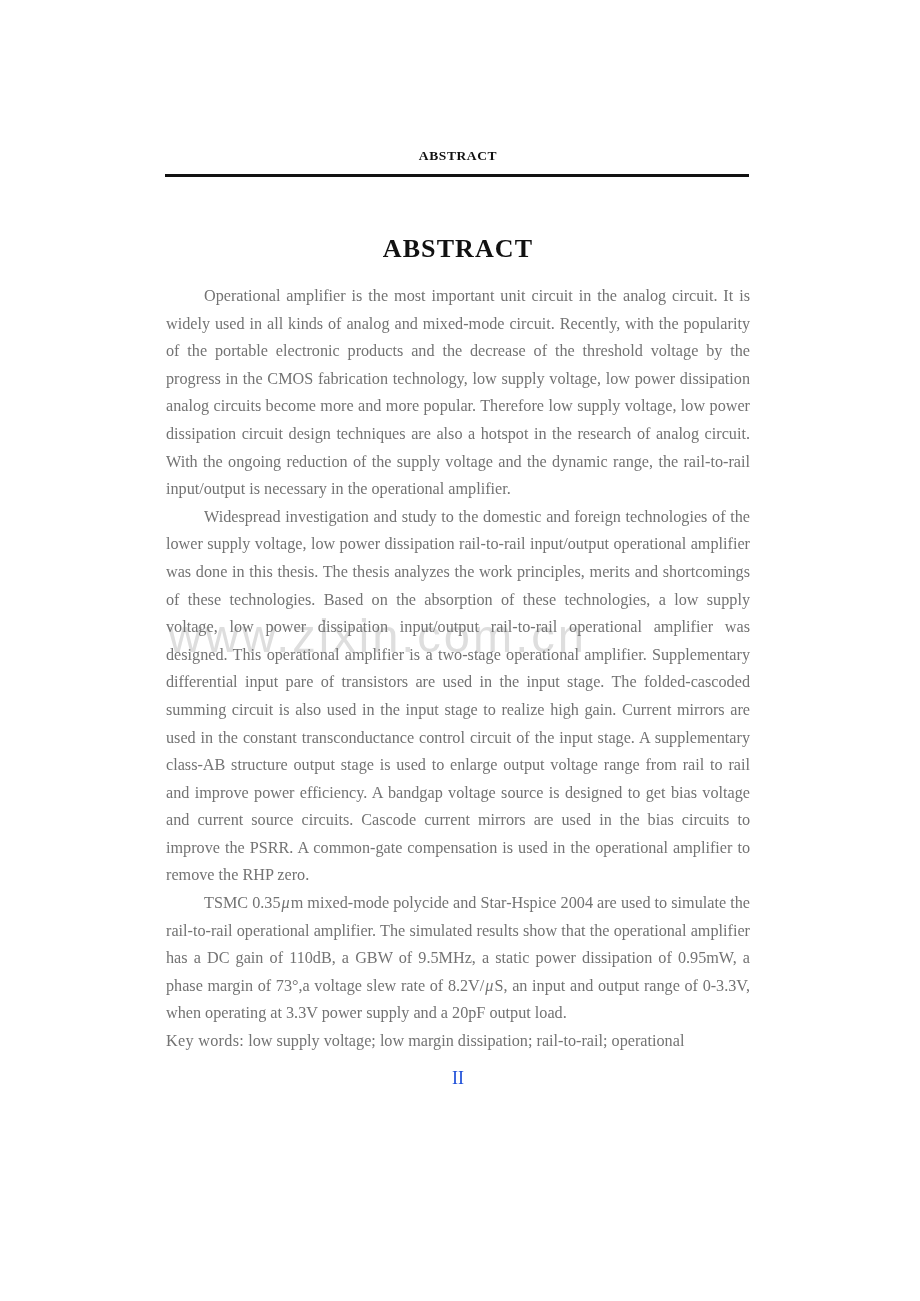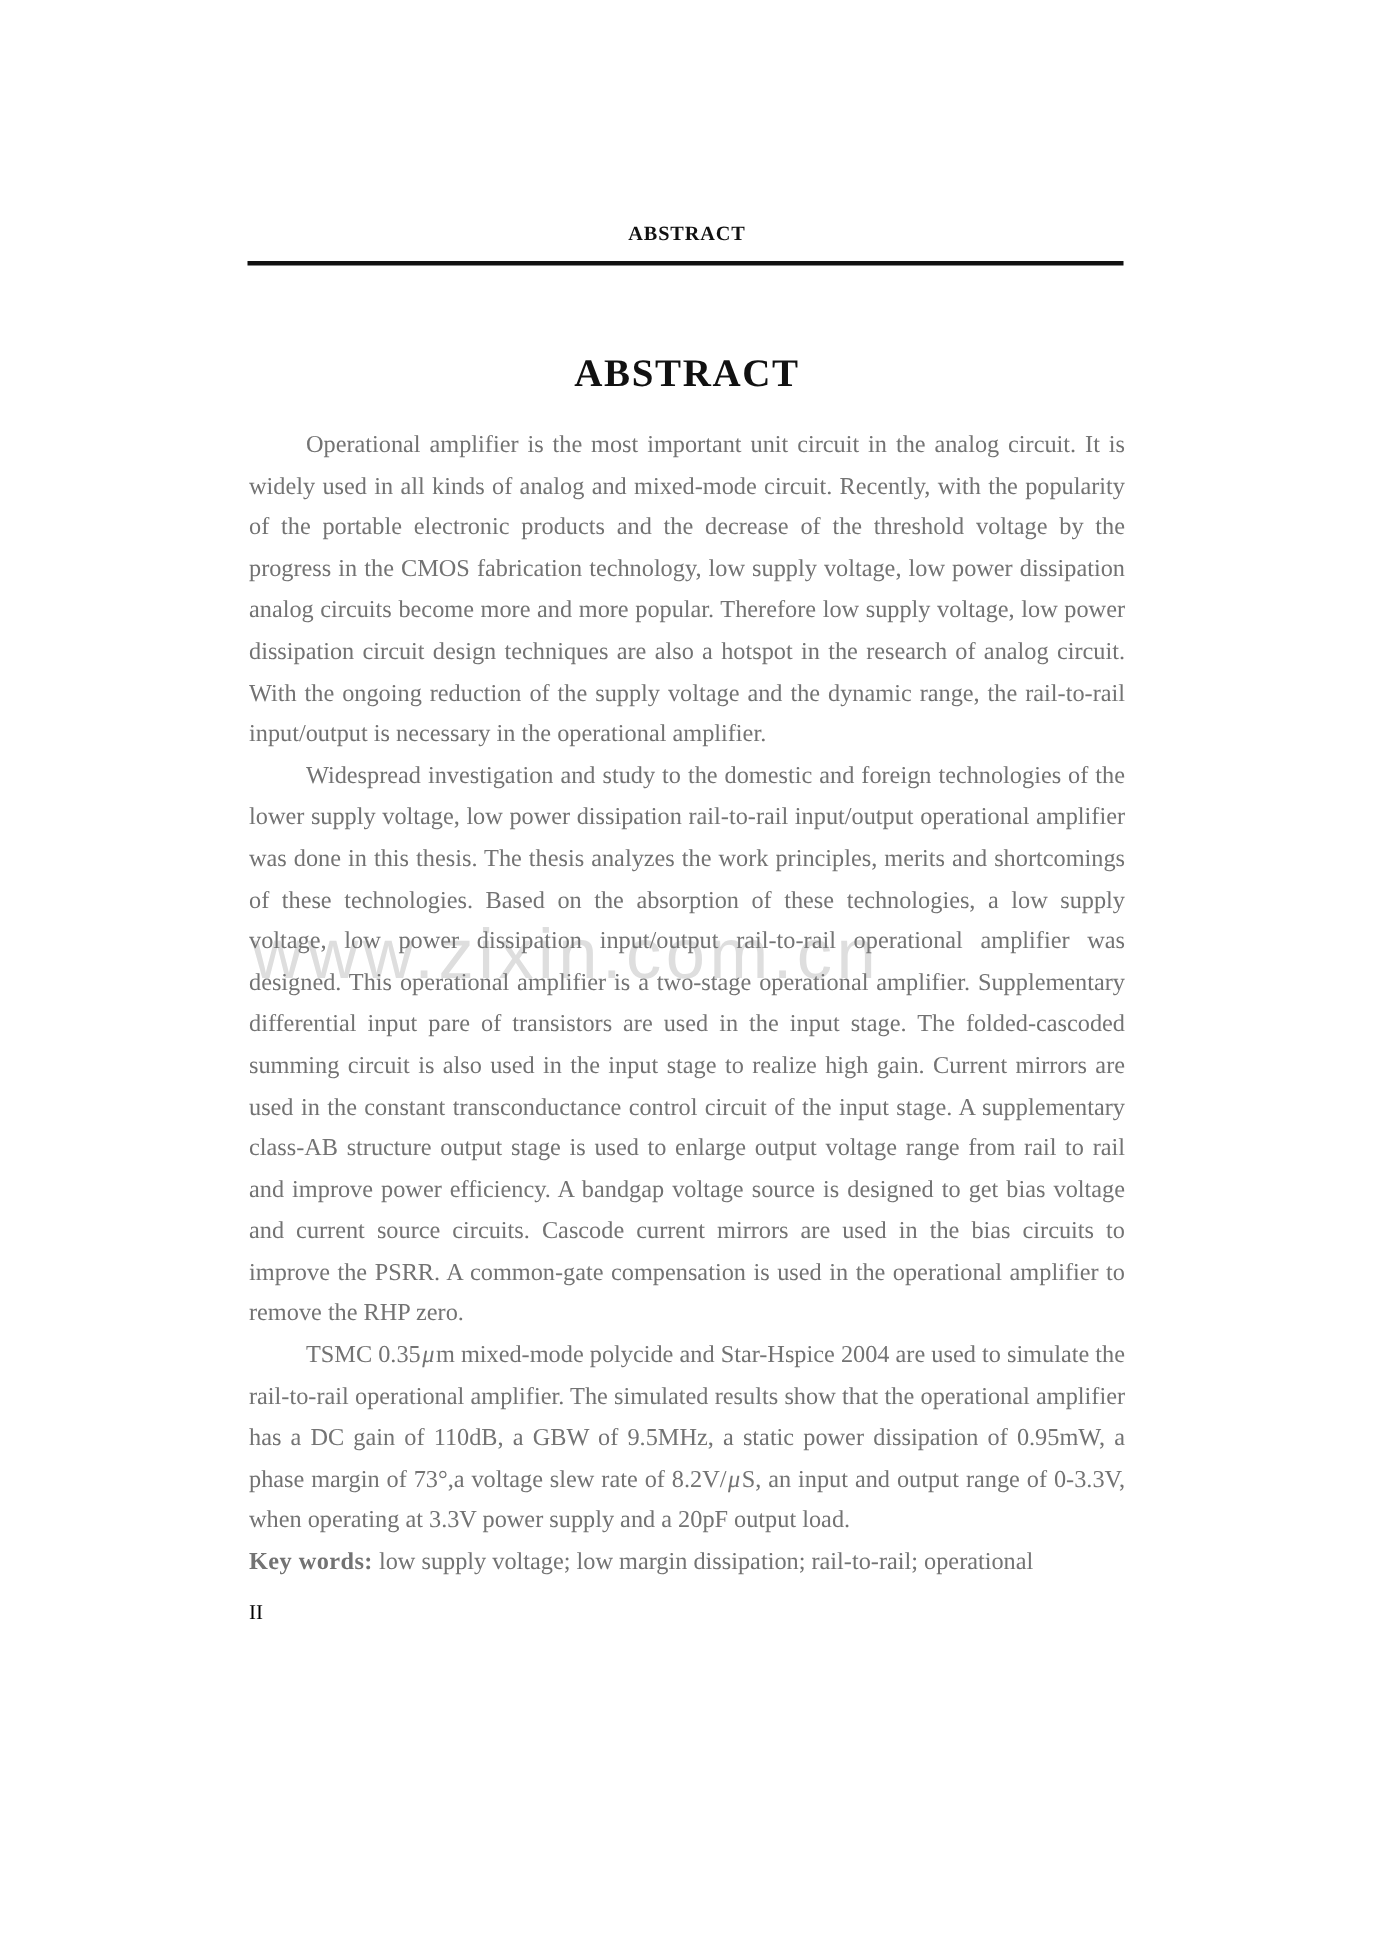--- a/index.html
+++ b/index.html
@@ -63,21 +63,21 @@
     text-justify: inter-word;
     font-size: 16.2px;
     line-height: 27.6px;
     text-indent: 38px;
     color: #737373;
   }
   .para.no-indent {
     text-indent: 0;
   }
   .para .kw-label {
-    font-weight: bold;
+    font-weight: normal;
     letter-spacing: 0.3px;
   }
   .mu {
     font-family: "Liberation Serif", "DejaVu Serif", serif;
     font-style: italic;
     padding: 0 1px;
   }
 
   
   .watermark {
@@ -96,23 +96,23 @@
   .body-block, .running-header, .header-rule, .doc-title, .page-number {
     position: absolute;
     z-index: 2;
   }
 
   
   .page-number {
     left: 166px;
     top: 1068px;
     width: 584px;
-    text-align: left;
-    font-size: 14px;
-    color: #000000;
+    text-align: center;
+    font-size: 18px;
+    color: #1d4ed8;
   }
 </style>
 </head>
 <body>
 
 <div class="page">
 
   <div class="watermark">www.zixin.com.cn</div>
 
   <div class="running-header">ABSTRACT</div>

